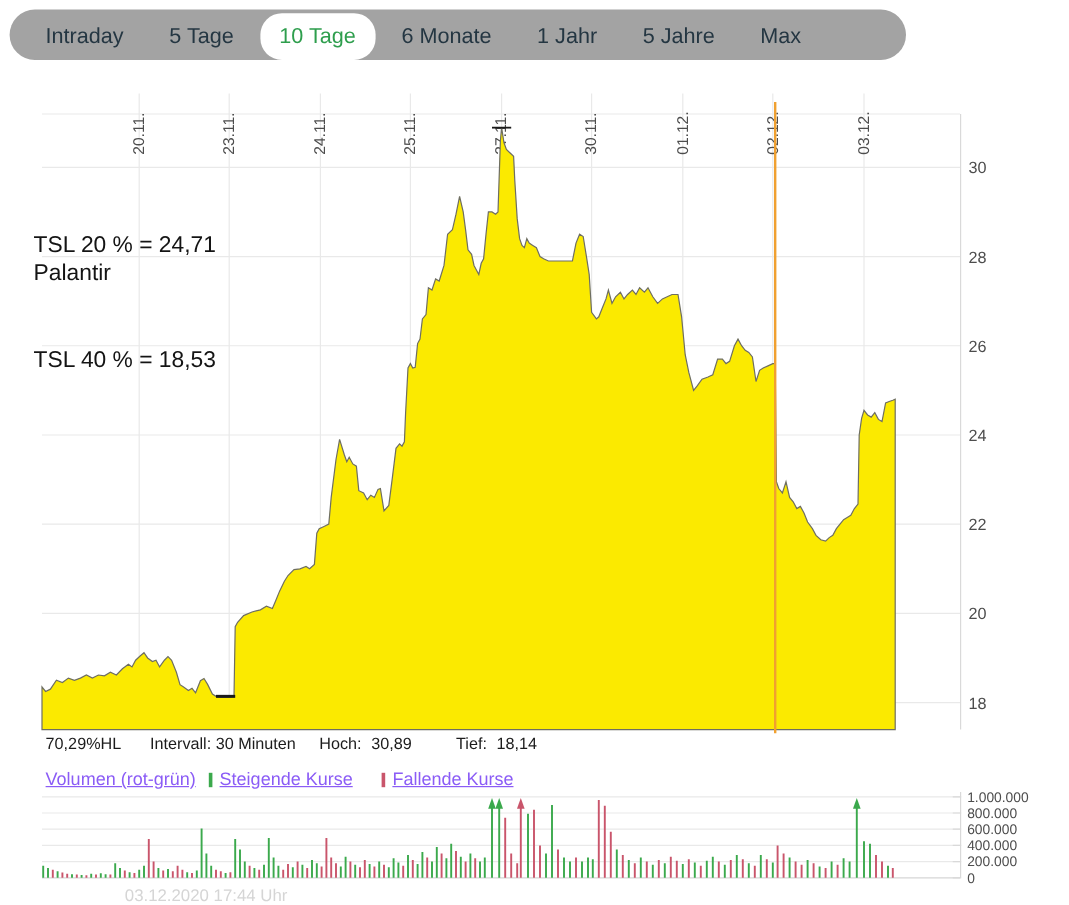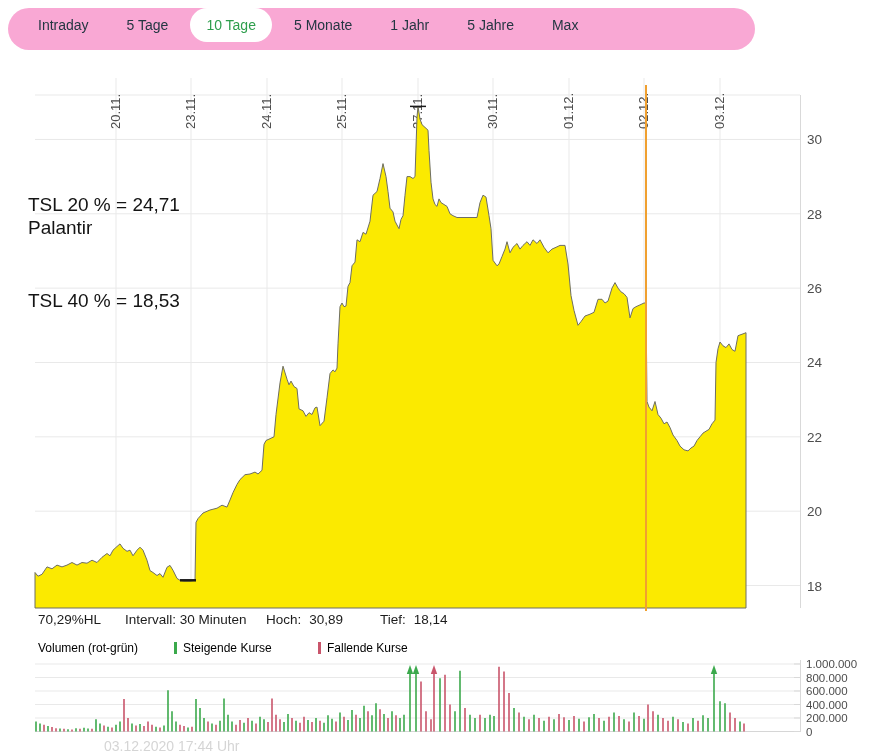--- a/index.html
+++ b/index.html
@@ -1,36 +1,36 @@
 <!DOCTYPE html>
 <html><head>
 <meta charset="utf-8">
 <style>
   html,body{margin:0;padding:0;background:#fff;}
   #app{position:relative;width:891px;height:754px;background:#fff;overflow:hidden;
        font-family:"Liberation Sans", sans-serif;}
   #chart-svg{position:absolute;left:0;top:0;z-index:1;}
   .overlay{position:absolute;z-index:2;}
   
-  .tabbar{position:absolute;left:8px;top:8px;width:747px;height:42px;background:#f9a8d4;
-          border-radius:21px;display:flex;align-items:flex-start;gap:6px;padding-left:14px;
-          box-sizing:border-box;font-size:14px;color:#243642;z-index:3;}
+  .tabbar{position:absolute;left:8px;top:8px;width:747px;height:42px;background:#a3a3a3;
+          border-radius:21px;display:flex;align-items:flex-end;gap:6px;padding-left:14px;
+          box-sizing:border-box;font-size:18px;color:#243642;z-index:3;}
   .tab{padding:9px 16px;border-radius:18px;cursor:pointer;white-space:nowrap;}
   .tab.active{background:#ffffff;color:#2e9e4d;}
   
   .quote{left:22px;top:67px;font-size:15px;color:#333;letter-spacing:.2px;}
   .quote .sep{margin:0 7px;color:#555;}
   
   .anno{left:28px;font-size:19px;color:#141414;}
   
   .stats{top:612px;font-size:13.5px;color:#1c1c1c;}
   .st-range{left:38px;} .st-int{left:125px;} .st-hoch{left:266px;} .st-tief{left:380px;}
   .stats b{font-weight:normal;margin-left:8px;}
   
-  .vleg{top:641px;font-size:12px;color:#000000;}
+  .vleg{top:641px;font-size:15px;color:#8b5cf6;text-decoration:underline;}
   .vl-title{left:38px;} .vl-up{left:174px;} .vl-down{left:301px;padding-left:17px;}
   .swatch{display:inline-block;width:3px;height:12px;margin-right:6px;vertical-align:-2px;}
   
   .stamp{left:104px;top:738px;font-size:14px;color:#d5d5d5;}
 </style>
 </head>
 <body>
 
 <div id="app">
 
@@ -256,21 +256,21 @@
       <line x1="730" y1="731.5" x2="730" y2="712.6" stroke="#c9556b" stroke-width="1.6"></line>
       <line x1="735" y1="731.5" x2="735" y2="718" stroke="#c9556b" stroke-width="1.6"></line>
       <line x1="740" y1="731.5" x2="740" y2="721.375" stroke="#3ba94c" stroke-width="1.6"></line>
       <line x1="744" y1="731.5" x2="744" y2="723.4" stroke="#c9556b" stroke-width="1.6"></line>
     </svg>
 
   <div class="tabbar">
     <span class="tab">Intraday</span>
     <span class="tab">5 Tage</span>
     <span class="tab active">10 Tage</span>
-    <span class="tab">5 Monate</span>
+    <span class="tab">6 Monate</span>
     <span class="tab">1 Jahr</span>
     <span class="tab">5 Jahre</span>
     <span class="tab">Max</span>
   </div>
 
 
   <div class="overlay anno" style="top:194px;">TSL 20 % = 24,71</div>
   <div class="overlay anno" style="top:217px;">Palantir</div>
   <div class="overlay anno" style="top:290px;">TSL 40 % = 18,53</div>
 

